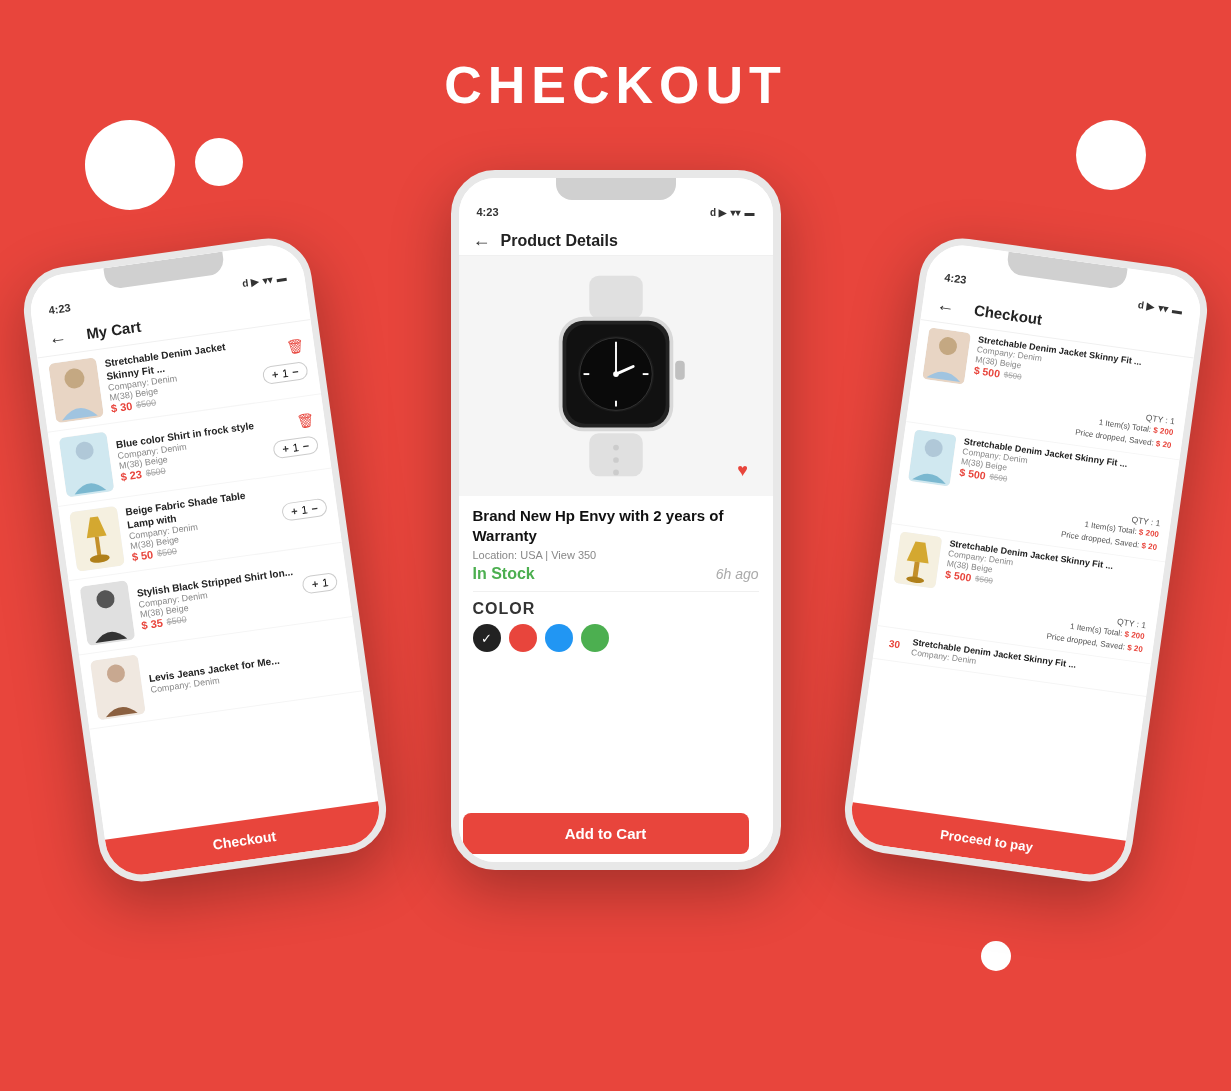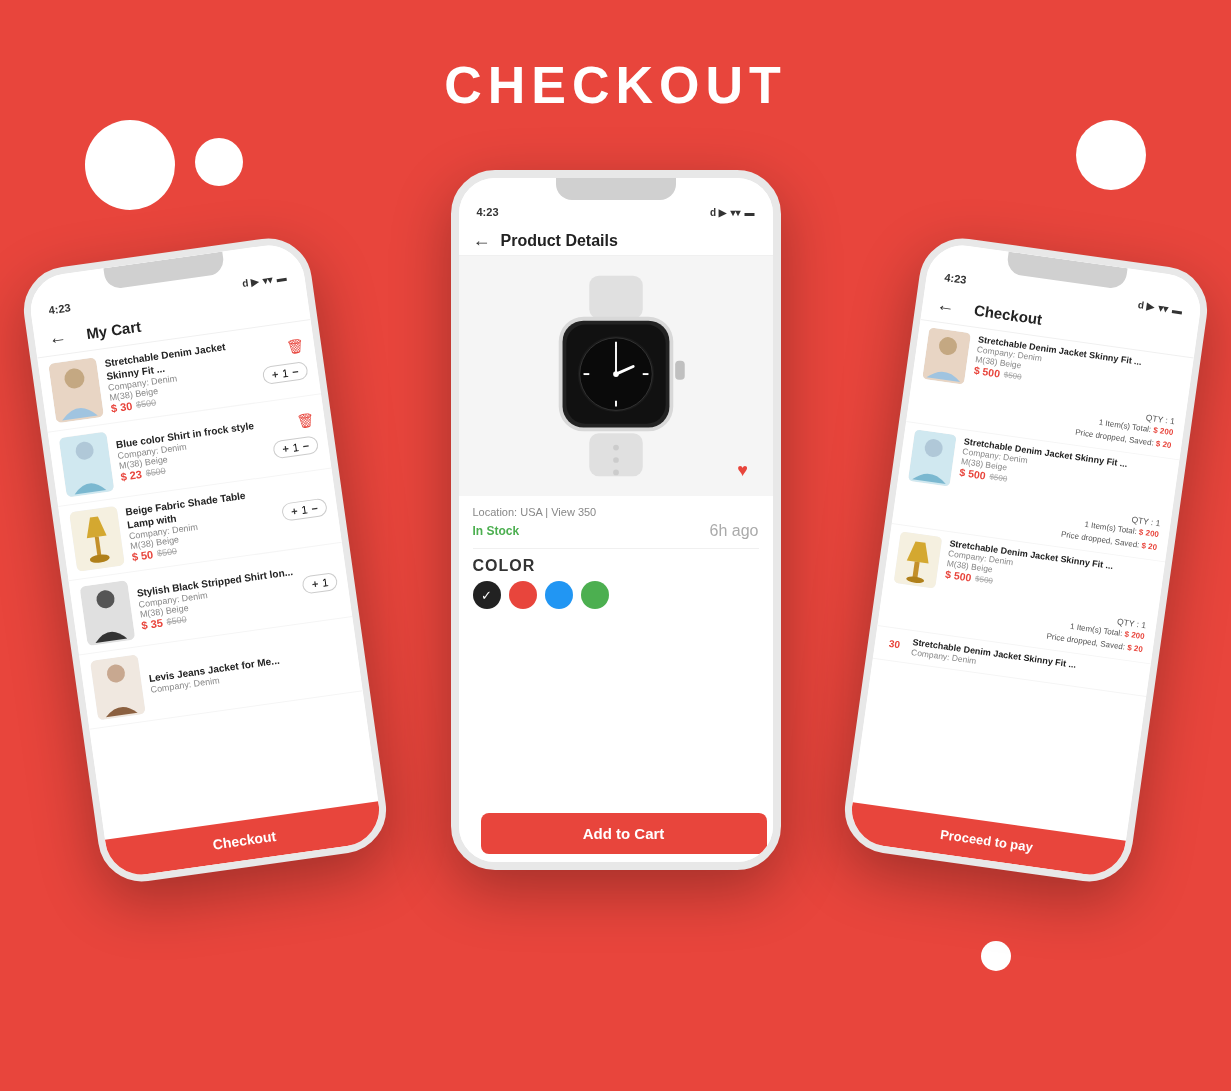--- a/index.html
+++ b/index.html
@@ -164,28 +164,29 @@
     }
 
     .stock-row {
       display: flex;
       justify-content: space-between;
       align-items: center;
       margin-bottom: 8px;
     }
 
     .in-stock {
-      font-size: 12px;
+      font-size: 16px;
       color: #4CAF50;
       font-weight: 600;
     }
 
     .time-ago {
-      font-size: 16px;
+      font-size: 14px;
       color: #aaa;
+      font-style: italic;
     }
 
     .divider {
       height: 1px;
       background: #f0f0f0;
       margin: 4px 0;
     }
 
     .color-section, .size-section {
       padding: 4px 0;
@@ -233,21 +234,21 @@
       color: #999;
       cursor: pointer;
     }
 
     .size-btn.active {
       border-color: #E8453C;
       color: #E8453C;
     }
 
     .add-to-cart-btn {
-      margin: 8px 22px;
+      margin: 8px 4px;
       background: #E8453C;
       color: white;
       border: none;
       border-radius: 8px;
       padding: 12px;
       font-size: 15px;
       font-weight: 700;
       width: calc(100% - 28px);
       cursor: pointer;
       text-align: center;
@@ -690,20 +691,21 @@
 
         <rect x="62" y="170" width="56" height="45" rx="10" fill="#e0e0e0"></rect>
 
         <circle cx="90" cy="185" r="3" fill="#ccc"></circle>
         <circle cx="90" cy="198" r="3" fill="#ccc"></circle>
         <circle cx="90" cy="211" r="3" fill="#ccc"></circle>
       </svg>
       <div class="heart-btn">♥</div>
     </div>
     <div class="product-info">
+      <div class="product-name">Brand New Hp Envy with 2 years of  Warranty</div>
       <div class="product-meta">Location: USA | View 350</div>
       <div class="stock-row">
         <span class="in-stock">In Stock</span>
         <span class="time-ago">6h ago</span>
       </div>
       <div class="divider"></div>
       <div class="color-section">
         <div class="section-label">COLOR</div>
         <div class="color-options">
           <div class="color-dot" style="background:#222;">✓</div>

